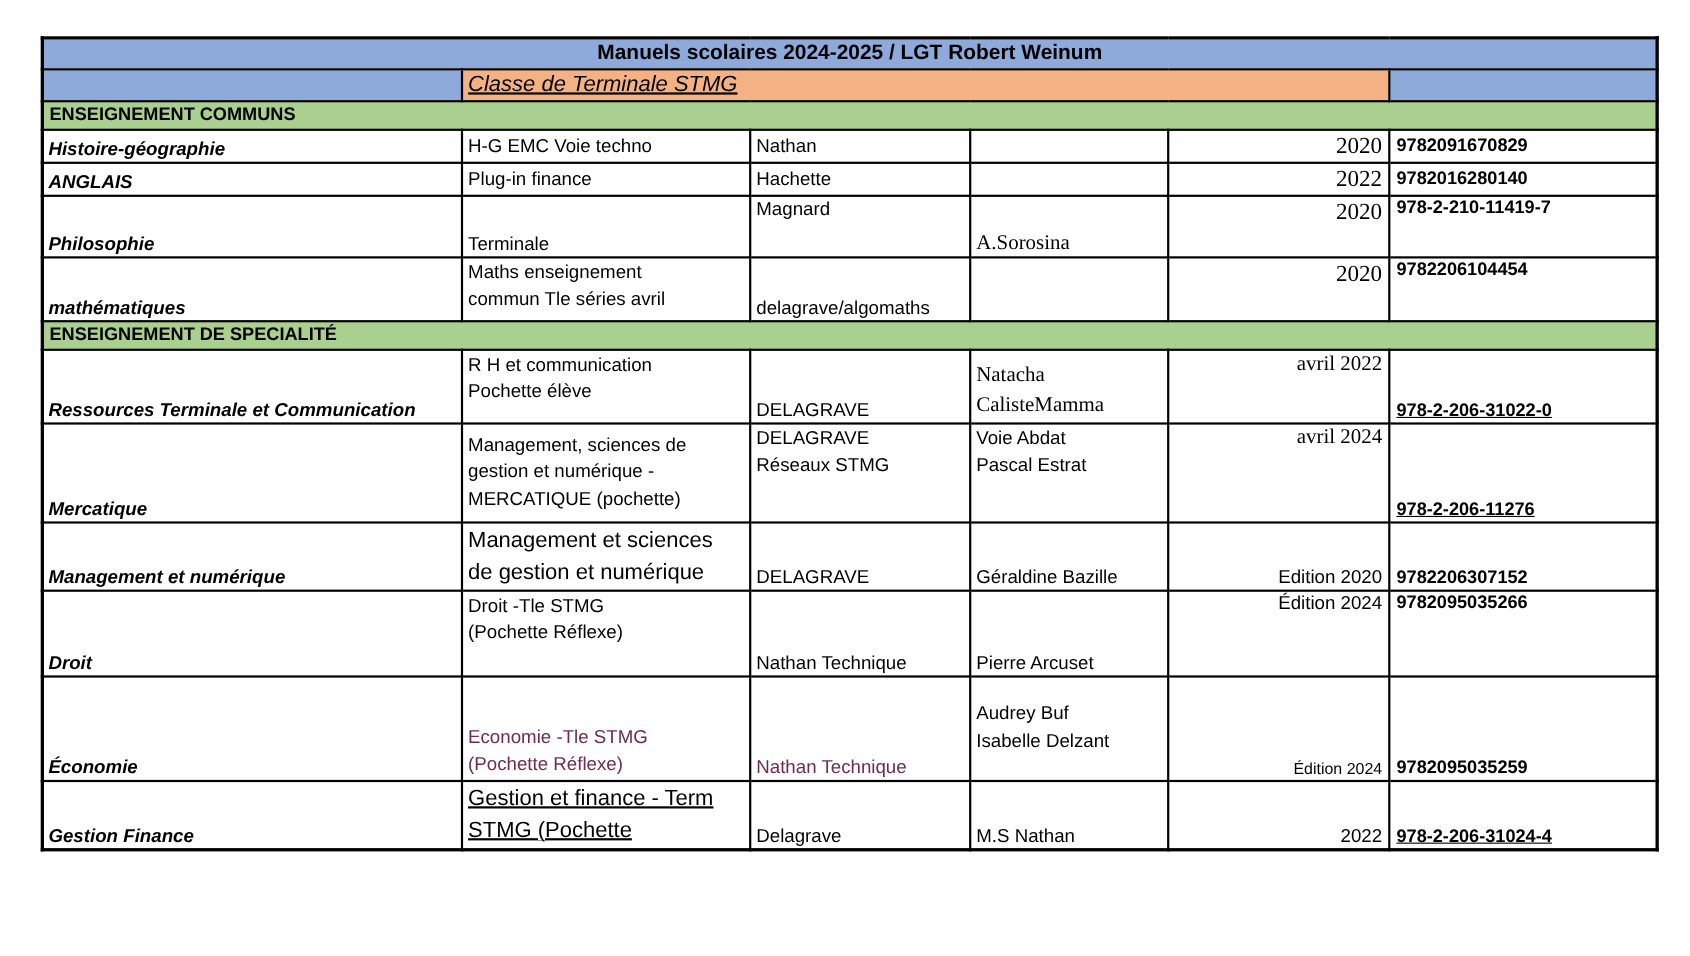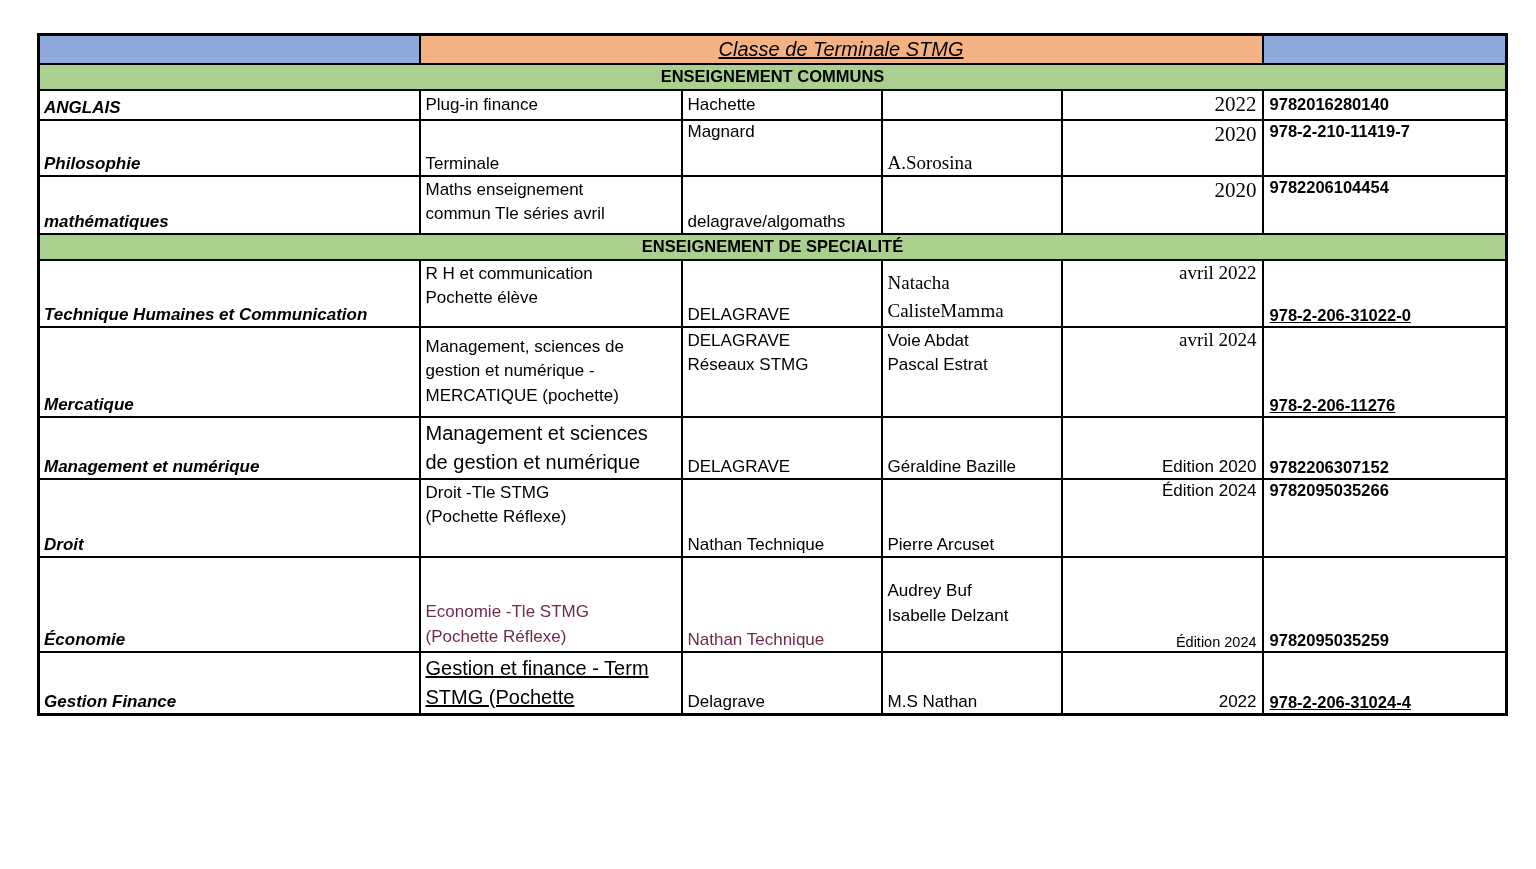--- a/index.html
+++ b/index.html
@@ -22,23 +22,23 @@
   .h-title{height:28px}.h-sub{height:29px}.h-head{height:50px}.h-sec{height:26px}
   .h-30{height:30px}.h-56{height:56px}.h-58{height:58px}.h-67{height:67px}
   .h-90{height:90px}.h-60{height:60px}.h-78{height:78px}.h-95{height:95px}.h-55{height:55px}
   
   .blue{background:var(--header-blue);}
   .orange{background:var(--band-orange);}
   .yellow{background:var(--header-yellow);}
   .green{background:var(--section-green);}
   
   .title{font-weight:bold;font-size:19px;text-align:center;}
-  .subtitle{font-style:italic;text-decoration:underline;font-size:20px;text-align:center;}
+  .subtitle{font-style:italic;text-decoration:underline;font-size:20px;}
   .head{font-weight:bold;font-size:16px;text-align:center;color:var(--header-text);}
-  .sec{font-weight:bold;font-size:16.5px;text-align:center;}
+  .sec{font-weight:bold;font-size:16.5px;text-align:left;}
   .disc{font-weight:bold;font-style:italic;padding-left:4px;}
   .serif{font-family:"Liberation Serif",serif;font-size:19px;}
   .yr{font-family:"Liberation Serif",serif;font-size:21px;}
   .ed{font-size:17px;}
   .ed-small{font-size:14.5px;}
   .isbn{font-weight:bold;font-size:16.5px;padding-left:6px;}
   .u{text-decoration:underline;}
   .maroon{color:var(--economie-text);}
   .big{font-size:20px;line-height:26px;}
   .ml{white-space:pre-line;line-height:1.45;}
@@ -55,32 +55,43 @@
     <colgroup>
       <col style="width:381px">
         <col style="width:262px">
         <col style="width:200px">
       <col style="width:180px">
         <col style="width:201px">
         <col style="width:244px">
     </colgroup>
 
     <tbody>
+        <tr class="h-title">
+      <td colspan="6" class="blue title">Manuels scolaires 2024-2025 / LGT Robert Weinum</td>
+    </tr>
 
     <tr class="h-sub">
       <td class="blue"></td>
       <td colspan="4" class="orange subtitle">Classe de Terminale STMG</td>
       <td class="blue"></td>
     </tr>
 
 
     <tr class="h-sec">
       <td colspan="6" class="green sec">ENSEIGNEMENT COMMUNS</td>
     </tr>
 
+    <tr class="h-30">
+      <td class="disc vb">Histoire-géographie</td>
+      <td>H-G EMC Voie techno</td>
+      <td>Nathan</td>
+      <td></td>
+      <td class="yr right">2020</td>
+      <td class="isbn">9782091670829</td>
+    </tr>
 
     <tr class="h-30">
       <td class="disc vb">ANGLAIS</td>
       <td>Plug-in finance</td>
       <td>Hachette</td>
       <td></td>
       <td class="yr right">2022</td>
       <td class="isbn">9782016280140</td>
     </tr>
 
@@ -101,21 +112,21 @@
       <td></td>
       <td class="yr right vt">2020</td>
       <td class="isbn vt">9782206104454</td>
     </tr>
 
     <tr class="h-sec">
       <td colspan="6" class="green sec">ENSEIGNEMENT DE SPECIALITÉ</td>
     </tr>
 
     <tr class="h-67">
-      <td class="disc vb">Technique Humaines et Communication</td>
+      <td class="disc vb">Ressources Terminale et Communication</td>
       <td class="vt ml">R H  et communication
 Pochette élève</td>
       <td class="vb">DELAGRAVE</td>
       <td class="vb serif ml">Natacha
 CalisteMamma</td>
       <td class="serif right vt">avril 2022</td>
       <td class="isbn u vb">978-2-206-31022-0</td>
     </tr>
 
     <tr class="h-90">

